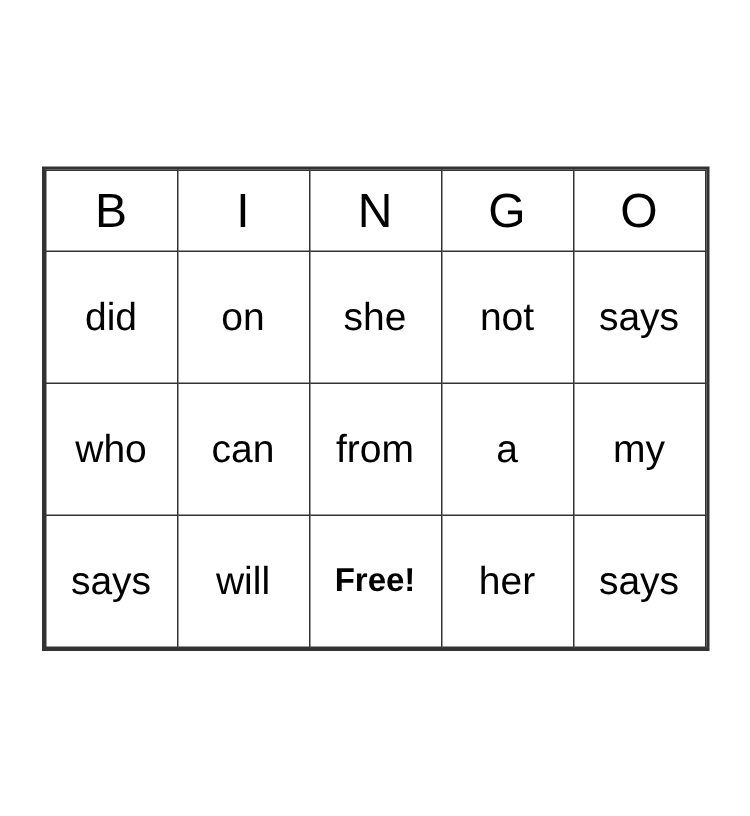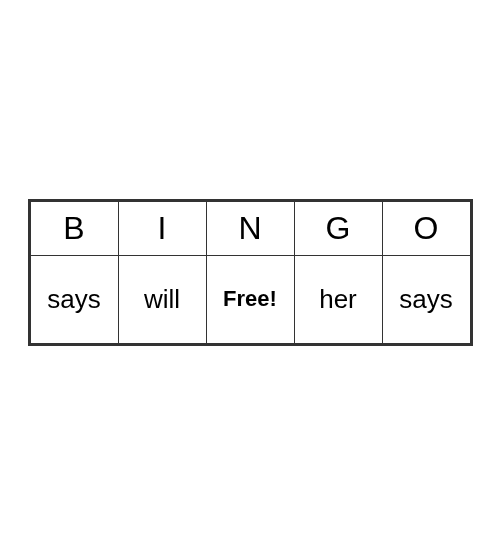--- a/index.html
+++ b/index.html
@@ -59,20 +59,34 @@
 
       <th>B</th>
           <th>I</th>
           <th>N</th>
           <th>G</th>
           <th>O</th>
         </tr>
     </thead>
     <tbody>
 
+    <tr>
+          <td>did</td>
+          <td>on</td>
+          <td>she</td>
+          <td>not</td>
+          <td>says</td>
+        </tr>
+        <tr>
+          <td>who</td>
+          <td>can</td>
+          <td>from</td>
+          <td>a</td>
+          <td>my</td>
+        </tr>
         <tr>
           <td>says</td>
           <td>will</td>
           <td class="free-cell">Free!</td>
           <td>her</td>
           <td>says</td>
         </tr>
       </tbody>
   </table>
 </div>

